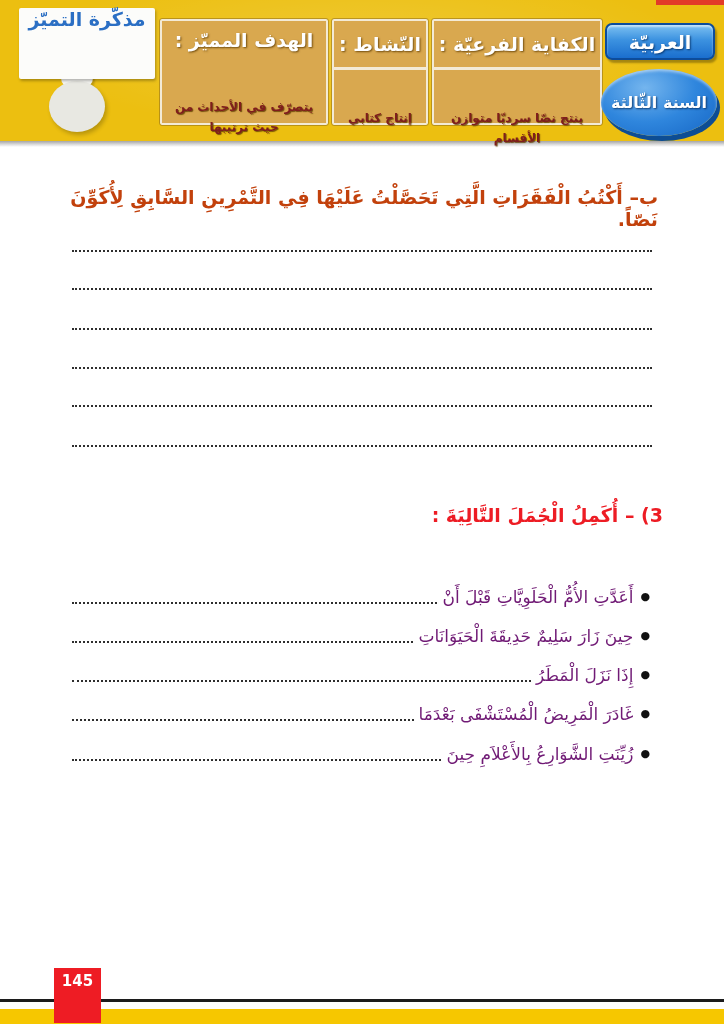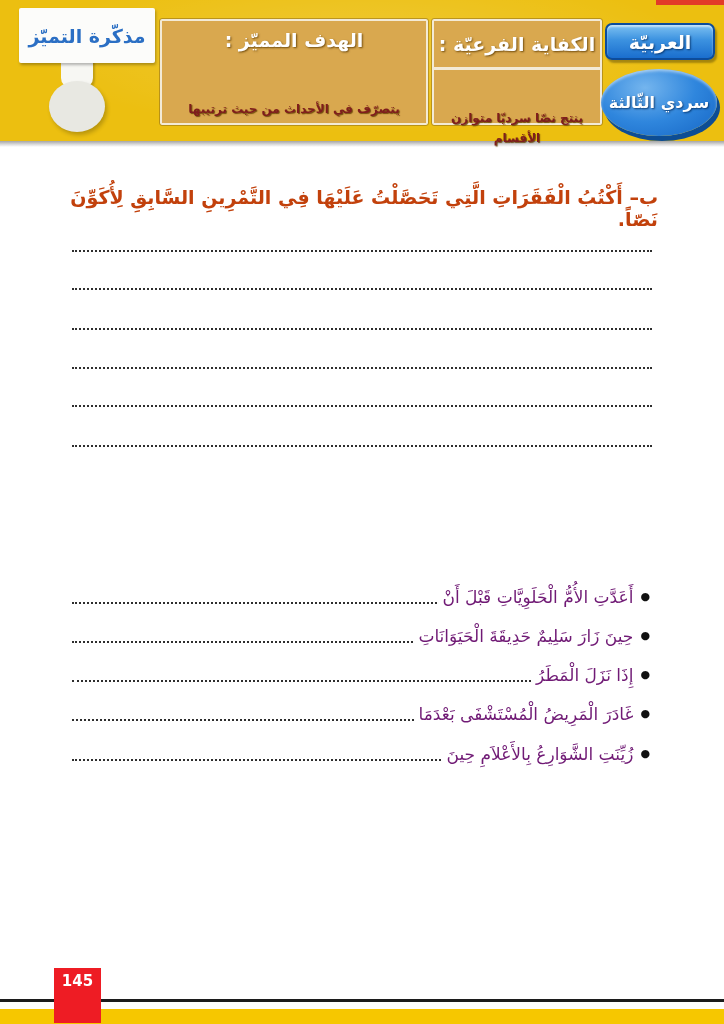--- a/index.html
+++ b/index.html
@@ -19,24 +19,24 @@
   }
   .band-shadow{
     position:absolute;left:0;top:141px;width:724px;height:6px;
     background:linear-gradient(180deg,#a5a5a5,#dedede 60%,#ffffff);
   }
   .corner-stripe{
     position:absolute;left:656px;top:0;width:68px;height:5px;background:#e23b28;
   }
   
   .sign{
-    position:absolute;left:19px;top:8px;width:136px;height:55px;
+    position:absolute;left:19px;top:8px;width:136px;height:71px;
     background:#fcfcfa;border-radius:2px;
     box-shadow:1px 2px 3px rgba(0,0,0,.28);
-    display:flex;align-items:center;justify-content:center;
+    display:flex;align-items:flex-start;justify-content:center;
   }
   .sign-text{color:#2b6fc4;font-size:19px;font-weight:bold;}
   .pin-stem{
     position:absolute;left:61px;top:60px;width:32px;height:28px;
     background:#f7f7f3;border-radius:0 0 10px 10px;
     box-shadow:2px 2px 2px rgba(0,0,0,.18);
   }
   .pin-ball{
     position:absolute;left:49px;top:81px;width:56px;height:51px;border-radius:50%;
     background:radial-gradient(circle at 35% 30%, #ffffff, #ececе6 55%, #c9c9c1 95%);
@@ -132,37 +132,42 @@
   <div class="pin-ball"></div>
   <div class="sign">
     <span class="sign-text">مذكّرة التميّز</span>
   </div>
 
   <div class="info-table">
     <div class="info-col col-competency split">
       <div class="cell-title">الكفاية الفرعيّة :</div>
       <div class="cell-body">ينتج نصّا سرديّا متوازن الأقسام</div>
     </div>
+    <div class="info-col col-activity split">
+      <div class="cell-title">النّشاط :</div>
+      <div class="cell-body">إنتاج كتابي</div>
+    </div>
     <div class="info-col col-goal">
       <div class="cell-title">الهدف المميّز :</div>
       <div class="cell-body">يتصرّف في الأحداث من حيث ترتيبها</div>
     </div>
   </div>
 
   <div class="badge-subject">العربيّة</div>
-  <div class="badge-year">سردي الثّالثة</div>
+  <div class="badge-year">السنة الثّالثة</div>
 
   <div class="heading-b">ب– أَكْتُبُ الْفَقَرَاتِ الَّتِي تَحَصَّلْتُ عَلَيْهَا فِي التَّمْرِينِ السَّابِقِ لِأُكَوِّنَ نَصّاً.</div>
   <div class="wline" style="top:250px"></div>
   <div class="wline" style="top:288px"></div>
   <div class="wline" style="top:328px"></div>
   <div class="wline" style="top:367px"></div>
   <div class="wline" style="top:405px"></div>
   <div class="wline" style="top:445px"></div>
 
+  <div class="heading-3">3) – أُكَمِلُ الْجُمَلَ التَّالِيَةَ :</div>
 
   <div class="brow" style="top:578px">
     <span class="bullet">●</span>
     <span class="btext">أَعَدَّتِ الأُمُّ الْحَلَوِيَّاتِ قَبْلَ أَنْ</span>
     <span class="leader"></span>
   </div>
   <div class="brow" style="top:617px">
     <span class="bullet">●</span>
     <span class="btext">حِينَ زَارَ سَلِيمٌ حَدِيقَةَ الْحَيَوَانَاتِ</span>
     <span class="leader"></span>

